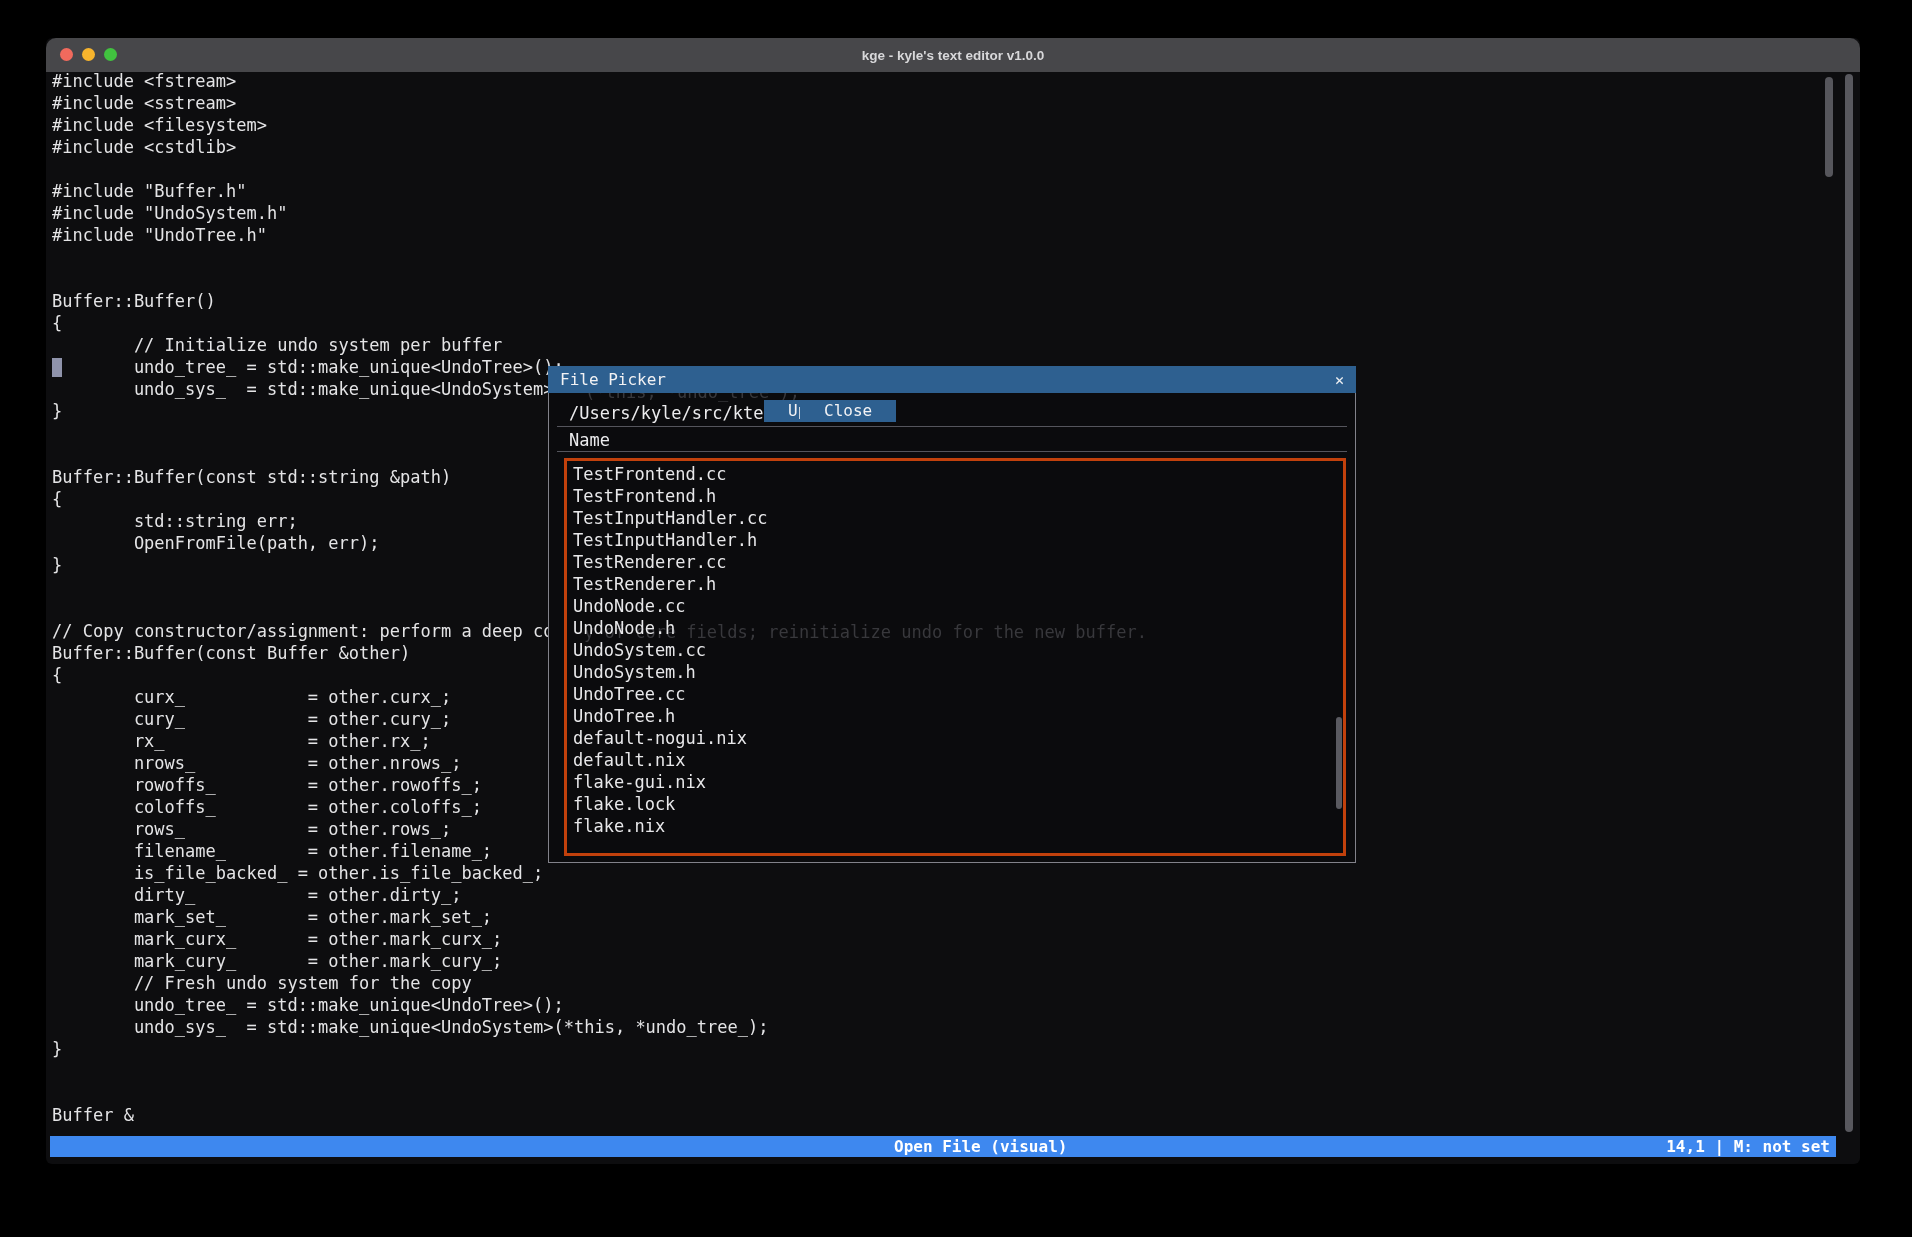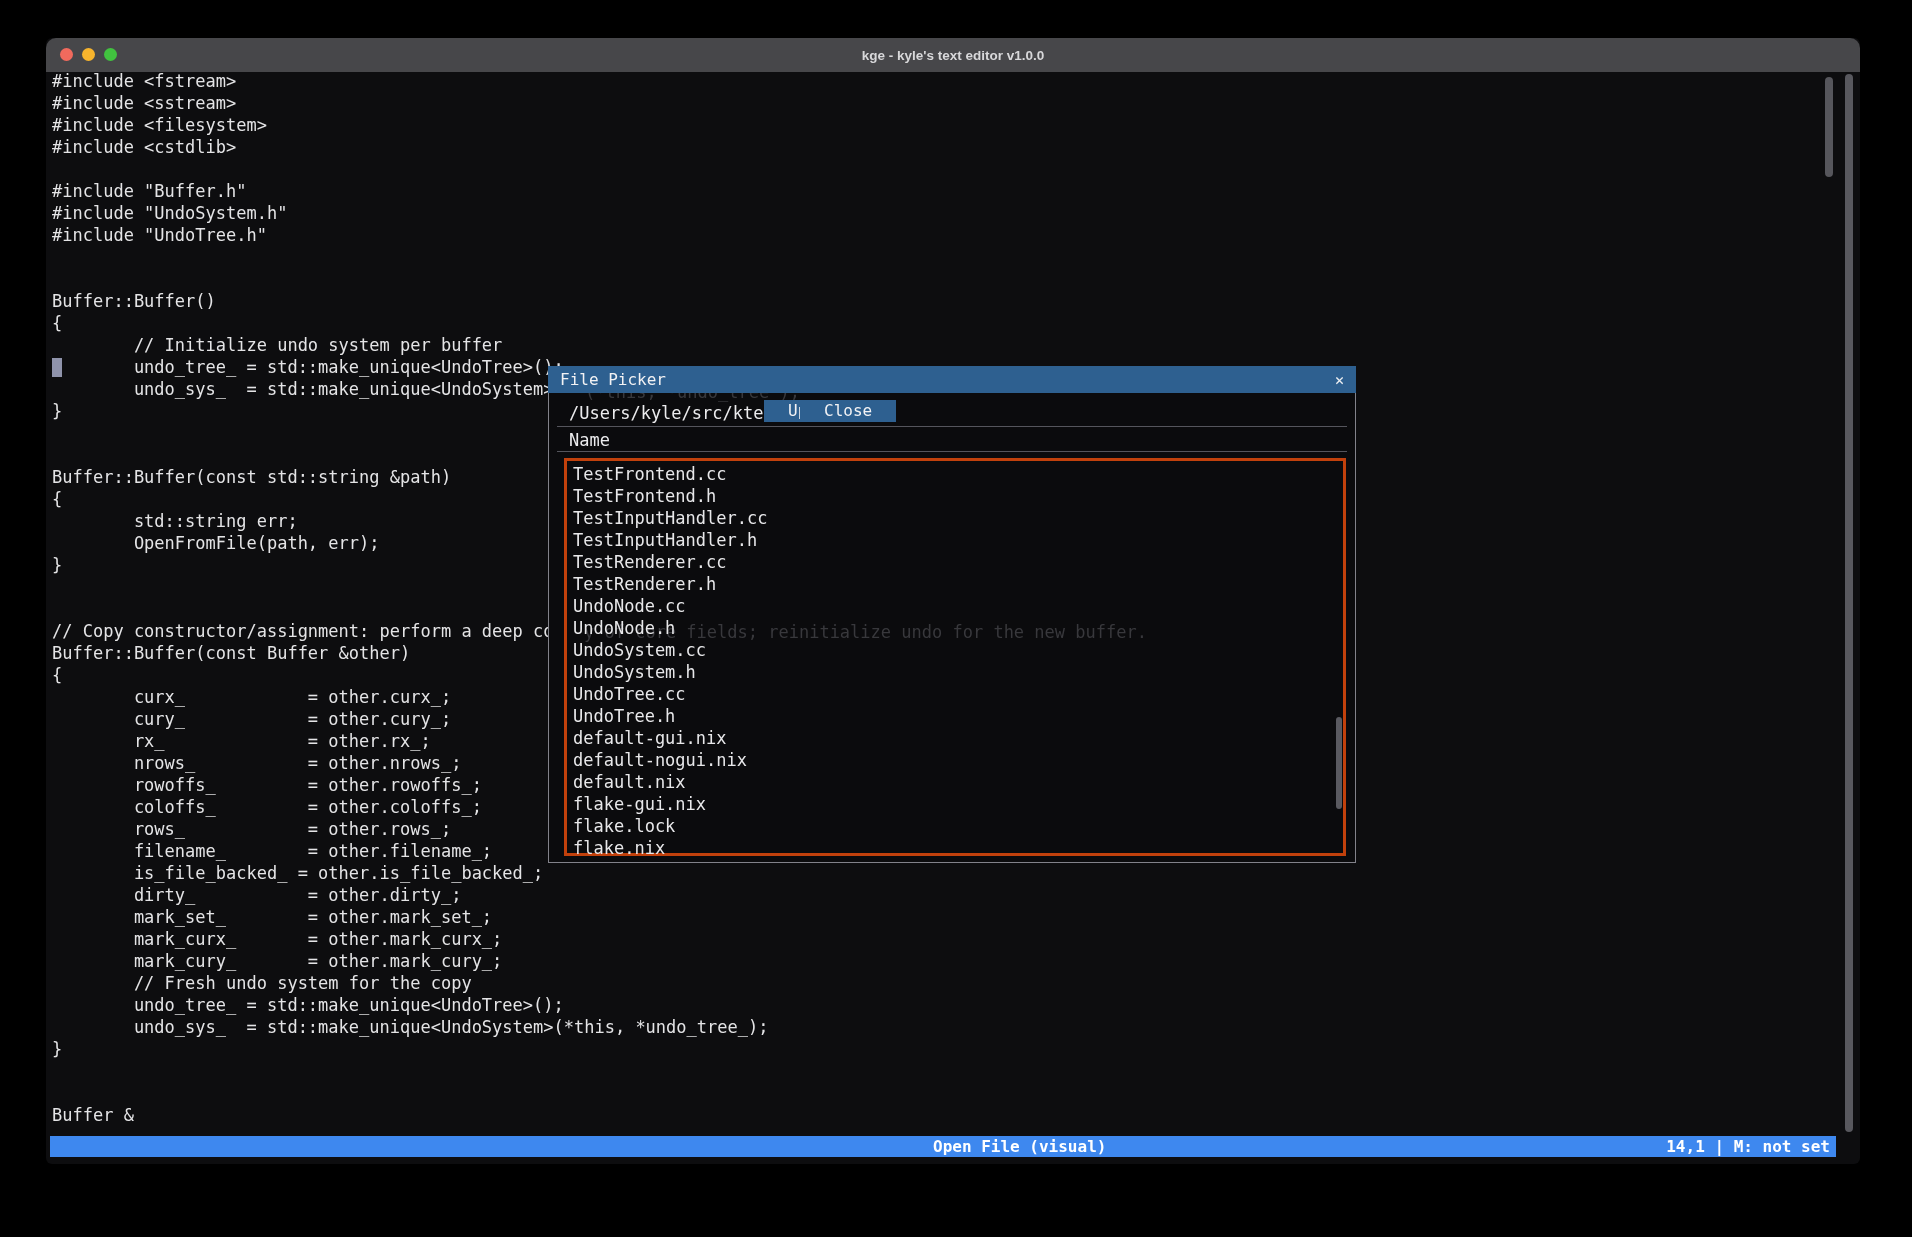--- a/index.html
+++ b/index.html
@@ -58,21 +58,21 @@
           border:3px solid #c2410c; padding-top:2px; z-index:2; background:transparent; }
   .file-item { height:22px; padding-left:6px; font:17px/22px "DejaVu Sans Mono", monospace;
                color:#e8e8ea; white-space:pre; }
   .list-thumb { position:absolute; right:1px; top:256px; width:6px; height:92px;
                 background:#5a5a60; border-radius:3px; }
 
   
   .statusbar { position:absolute; left:4px; top:1098px; width:1786px; height:21px;
                background:#3e88ef; color:#fff; font:bold 16px/21px "DejaVu Sans Mono", monospace; }
   .sb-left  { position:absolute; left:8px; white-space:pre;margin-top:34px; }
-  .sb-center{ position:absolute; left:883px; white-space:pre; }
+  .sb-center{ position:absolute; left:844px; white-space:pre; }
   .sb-right { position:absolute; right:6px; white-space:pre; }
 </style>
 </head>
 <body>
 
 <div class="window">
 
   <div class="titlebar">
     <div class="lights">
       <span class="light red"></span>
@@ -159,21 +159,20 @@
         <div class="file-item">TestInputHandler.cc</div>
         <div class="file-item">TestInputHandler.h</div>
         <div class="file-item">TestRenderer.cc</div>
         <div class="file-item">TestRenderer.h</div>
         <div class="file-item">UndoNode.cc</div>
         <div class="file-item">UndoNode.h</div>
         <div class="file-item">UndoSystem.cc</div>
         <div class="file-item">UndoSystem.h</div>
         <div class="file-item">UndoTree.cc</div>
         <div class="file-item">UndoTree.h</div>
-        <div class="file-item">default-gui.nix</div>
         <div class="file-item">default-nogui.nix</div>
         <div class="file-item">default.nix</div>
         <div class="file-item">flake-gui.nix</div>
         <div class="file-item">flake.lock</div>
         <div class="file-item">flake.nix</div>
       </div>
   </div>
 
   <div class="statusbar">
     <span class="sb-left">kge v1.0.0  [1/1] Buffer.cc 486L</span>

